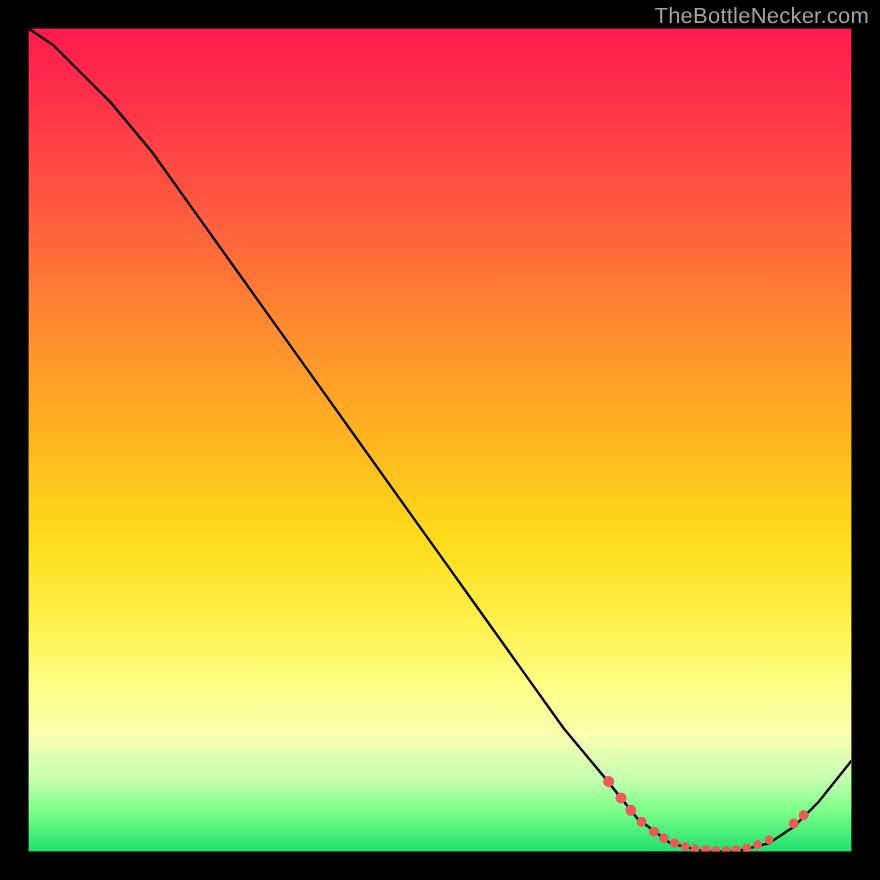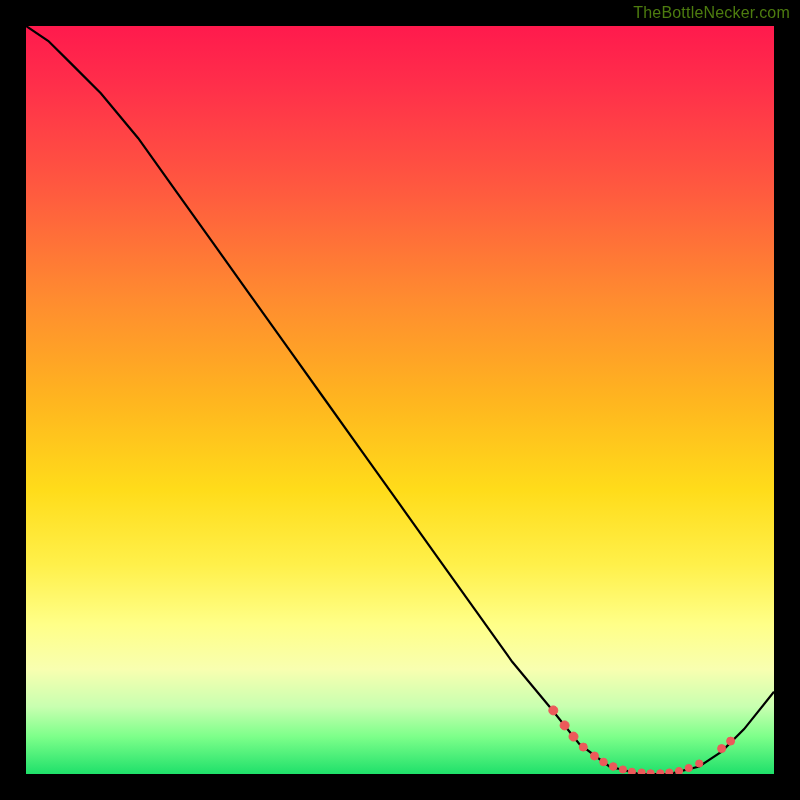--- a/index.html
+++ b/index.html
@@ -53,22 +53,22 @@
     stroke-width: 2.2;
   }
   .scatter circle {
     fill: #ec5a5a;
     stroke: #ec5a5a;
   }
   .watermark {
     position: absolute;
     top: 4px;
     right: 10px;
-    color: #4d7c0f;
-    font-size: 16px;
+    color: #a3a3a3;
+    font-size: 20px;
     letter-spacing: 0.2px;
     user-select: none;
   }
 </style>
 </head>
 <body>
 
 <div class="stage">
   <div class="watermark">TheBottleNecker.com</div>
 

